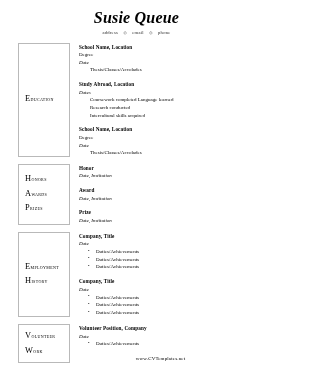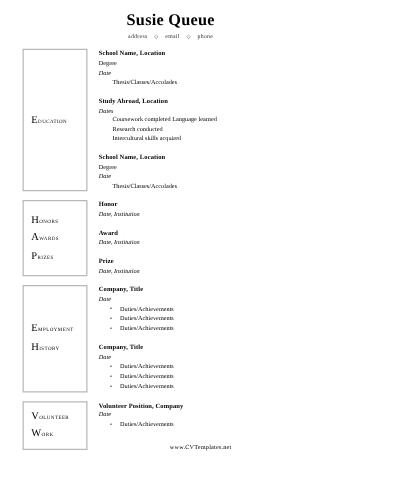--- a/index.html
+++ b/index.html
@@ -15,24 +15,25 @@
     overflow: hidden;
     position: relative;
   }
 
   
   .header {
     padding-top: 9px;
     text-align: center;
   }
   .name {
-    font-size: 13px;
+    font-size: 16px;
     font-weight: bold;
     letter-spacing: 0.2px;
     line-height: 1.1;
+    font-style: italic;
   }
   .contact {
     margin-top: 3px;
     font-size: 4.6px;
     letter-spacing: 0.25px;
     color: #2b2b2b;
   }
   .contact .sep {
     display: inline-block;
     margin: 0 4px;

